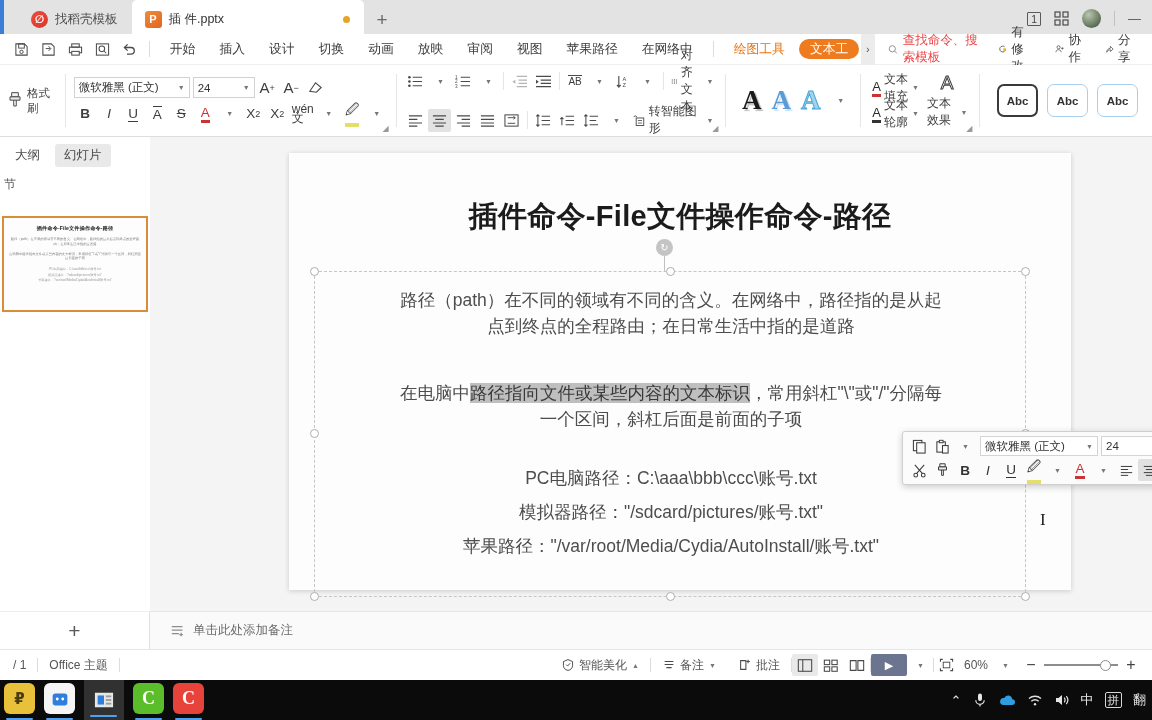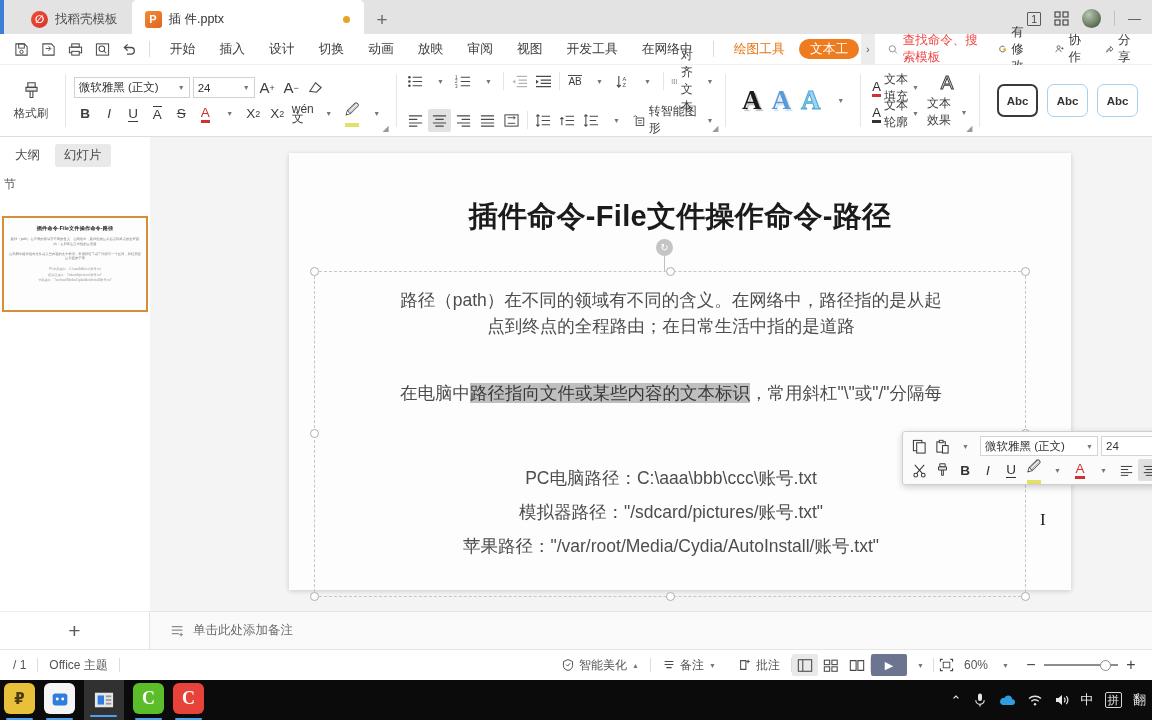--- a/index.html
+++ b/index.html
@@ -69,21 +69,21 @@
              color:#3c3c3c; padding:0 8px; height:24px; }
 
   
   .ribbon {
     position: absolute; left:0; top:65px; width:1152px; height:72px;
     background:#ffffff; border-bottom:1px solid #dedede;
     display:flex; align-items:stretch;
   }
   .rb-group { display:flex; align-items:center; position:relative; padding: 0 5px; }
   .rb-sep { width:1px; background:#e6e6e6; margin:9px 3px; }
-  .fmt-brush { display:flex; flex-direction:column; align-items:center; justify-content:flex-end;
+  .fmt-brush { display:flex; flex-direction:row; align-items:center; justify-content:flex-end;
                width:52px; gap:2px; color:#444; }
   .fmt-brush span { font-size:11.5px; }
   .rb-rows { display:flex; flex-direction:column; justify-content:center; gap:3px; }
   .rb-row { display:flex; align-items:center; gap:1px; }
   .fontname {
     width: 116px; height:21px; border:1px solid #d2d2d2; background:#fff;
     display:flex; align-items:center; padding:0 4px; font-size:11.5px; color:#333;
   }
   .fontsize {
     width: 62px; height:21px; border:1px solid #d2d2d2; background:#fff;
@@ -293,21 +293,21 @@
     <div class="qa-sep"></div>
 
     <div class="menu-item">开始</div>
     <div class="menu-item">插入</div>
     <div class="menu-item">设计</div>
     <div class="menu-item">切换</div>
     <div class="menu-item">动画</div>
     <div class="menu-item">放映</div>
     <div class="menu-item">审阅</div>
     <div class="menu-item">视图</div>
-    <div class="menu-item">开发工具</div>
+    <div class="menu-item">苹果路径</div>
     <div class="menu-item">在网络中</div>
     <div class="qa-sep"></div>
     <div class="menu-item ctx">绘图工具</div>
     <div class="menu-item ctx-active">文本工</div>
     <div class="menu-more">›</div>
 
     <div class="search-box">
       <svg width="13" height="13" viewBox="0 0 14 14">
           <circle cx="6" cy="6" r="4.3" fill="none" stroke="#8d8d8d" stroke-width="1.3"></circle>
           <path d="M9.2 9.2l3.3 3.3" stroke="#8d8d8d" stroke-width="1.3"></path>
@@ -624,20 +624,21 @@
         <div class="handle" style="left:-5px;bottom:-5px;"></div>
         <div class="handle" style="left:351px;bottom:-5px;"></div>
         <div class="handle" style="right:-5px;bottom:-5px;"></div>
 
         <div class="body-p" style="top:41px;">点到终点的全程路由；在日常生活中指的是道路</div>
         <div class="body-p" style="top:15px;">路径（path）在不同的领域有不同的含义。在网络中，路径指的是从起</div>
 
         <div class="body-p" style="top:108px;">
           <span>在电脑中</span><span class="sel">路径指向文件或某些内容的文本标识</span><span>，常用斜杠"\"或"/"分隔每</span>
         </div>
+        <div class="body-p" style="top:134px;">一个区间，斜杠后面是前面的子项</div>
 
         <div class="body-p mono-line" style="top:193px;">PC电脑路径：C:\aaa\bbb\ccc\账号.txt</div>
         <div class="body-p mono-line" style="top:227px;">模拟器路径："/sdcard/pictures/账号.txt"</div>
         <div class="body-p mono-line" style="top:261px;">苹果路径："/var/root/Media/Cydia/AutoInstall/账号.txt"</div>
       </div>
       <div class="icursor">I</div>
     </div>
 
     <div class="mini">
       <div class="mini-row">

